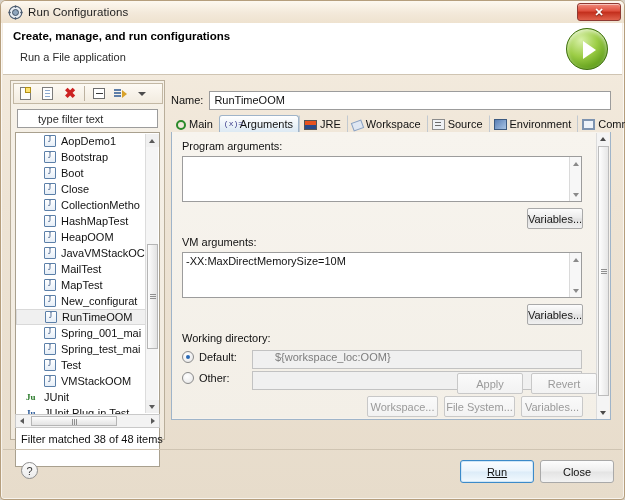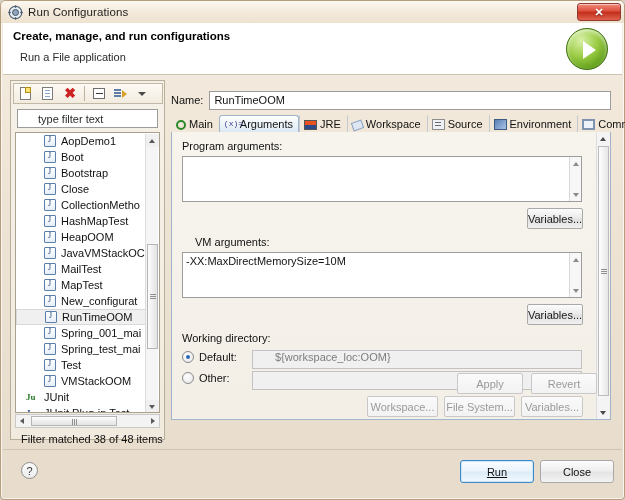--- a/index.html
+++ b/index.html
@@ -151,21 +151,21 @@
   #filterbox {
     position: absolute; left: 6px; top: 28px;
     width: 141px; height: 19px;
     background: #fff; border: 1px solid #9c9c9c;
     display: flex; align-items: center; padding-left: 20px;
     font-size: 11px; color: #2b2b2b;
   }
 
   #treewrap {
     position: absolute; left: 4px; top: 51px;
-    width: 145px; height: 281px;
+    width: 145px; height: 335px;
     background: #fff; border: 1px solid #a9a08e;
     overflow: hidden;
   }
   #treelist { position: absolute; left: 0; top: 0; width: 131px; }
   .trow {
     height: 16px; display: flex; align-items: center;
     padding-left: 28px; font-size: 11px; color: #111;
     white-space: nowrap; overflow: hidden;
   }
   .trow.root { padding-left: 10px; }
@@ -463,25 +463,25 @@
       </div>
 
       <div id="treewrap">
         <div id="treelist">
             <div class="trow">
               <span class="ji"></span>
               <span>AopDemo1</span>
             </div>
             <div class="trow">
               <span class="ji"></span>
+              <span>Bootstrap</span>
+            </div>
+            <div class="trow">
+              <span class="ji"></span>
               <span>Boot</span>
-            </div>
-            <div class="trow">
-              <span class="ji"></span>
-              <span>Bootstrap</span>
             </div>
             <div class="trow">
               <span class="ji"></span>
               <span>Close</span>
             </div>
             <div class="trow">
               <span class="ji"></span>
               <span>CollectionMetho</span>
             </div>
             <div class="trow">
@@ -599,21 +599,21 @@
           <div class="seclabel" style="left:10px; top:8px;">Program arguments:</div>
           <div class="textarea" style="left:10px; top:24px; width:400px; height:46px;">
             <span></span>
             <div class="ta-vs">
               <div class="a up"></div>
               <div class="a dn"></div>
             </div>
           </div>
           <div class="btn" style="left:355px; top:76px; width:56px;">Variables...</div>
 
-          <div class="seclabel" style="left:23px; top:104px;">VM arguments:</div>
+          <div class="seclabel" style="left:10px; top:104px;">VM arguments:</div>
           <div class="textarea" style="left:10px; top:120px; width:400px; height:46px;">
             <span>-XX:MaxDirectMemorySize=10M</span>
             <div class="ta-vs">
               <div class="a up"></div>
               <div class="a dn"></div>
             </div>
           </div>
           <div class="btn" style="left:355px; top:172px; width:56px;">Variables...</div>
 
           <div class="seclabel" style="left:10px; top:200px;">Working directory:</div>

